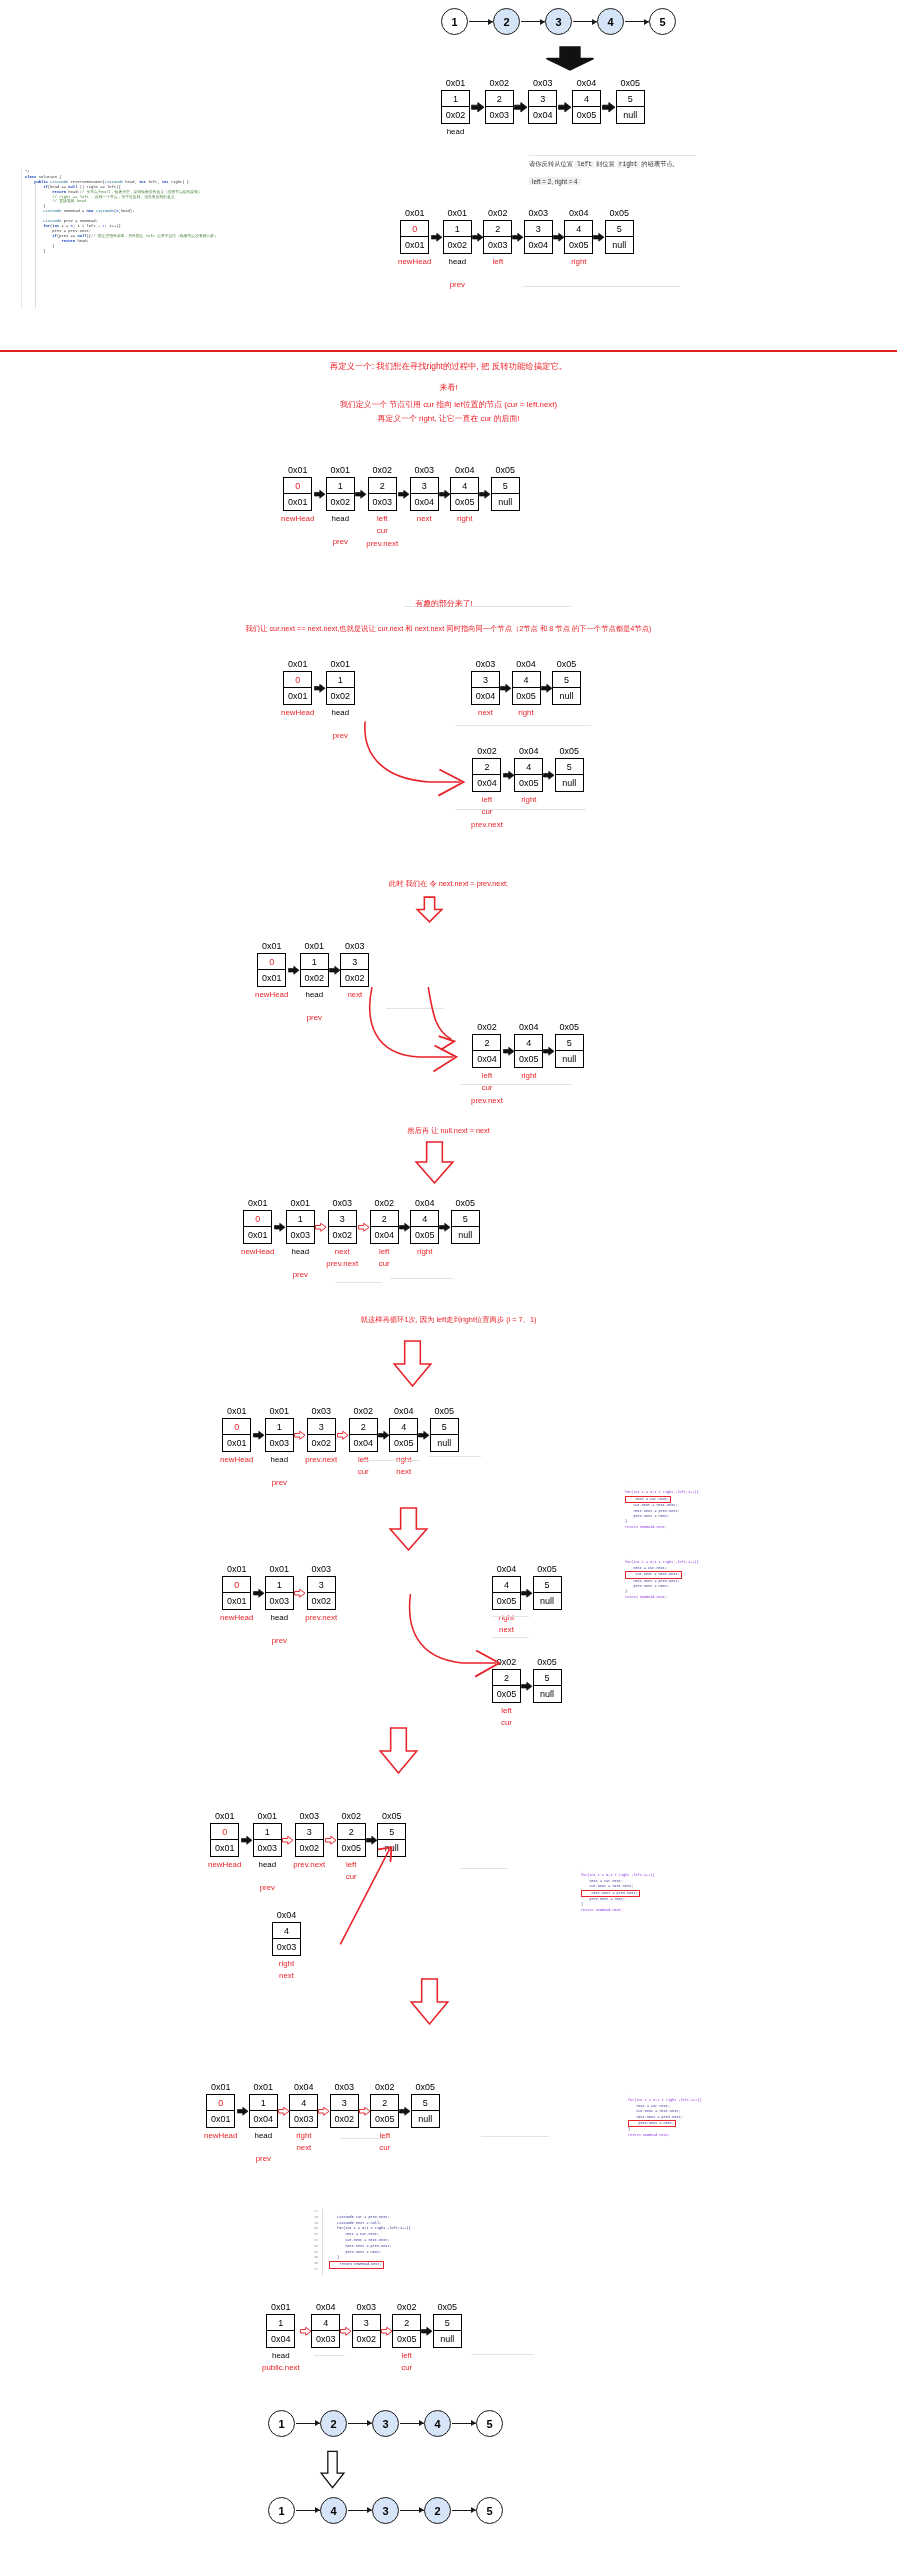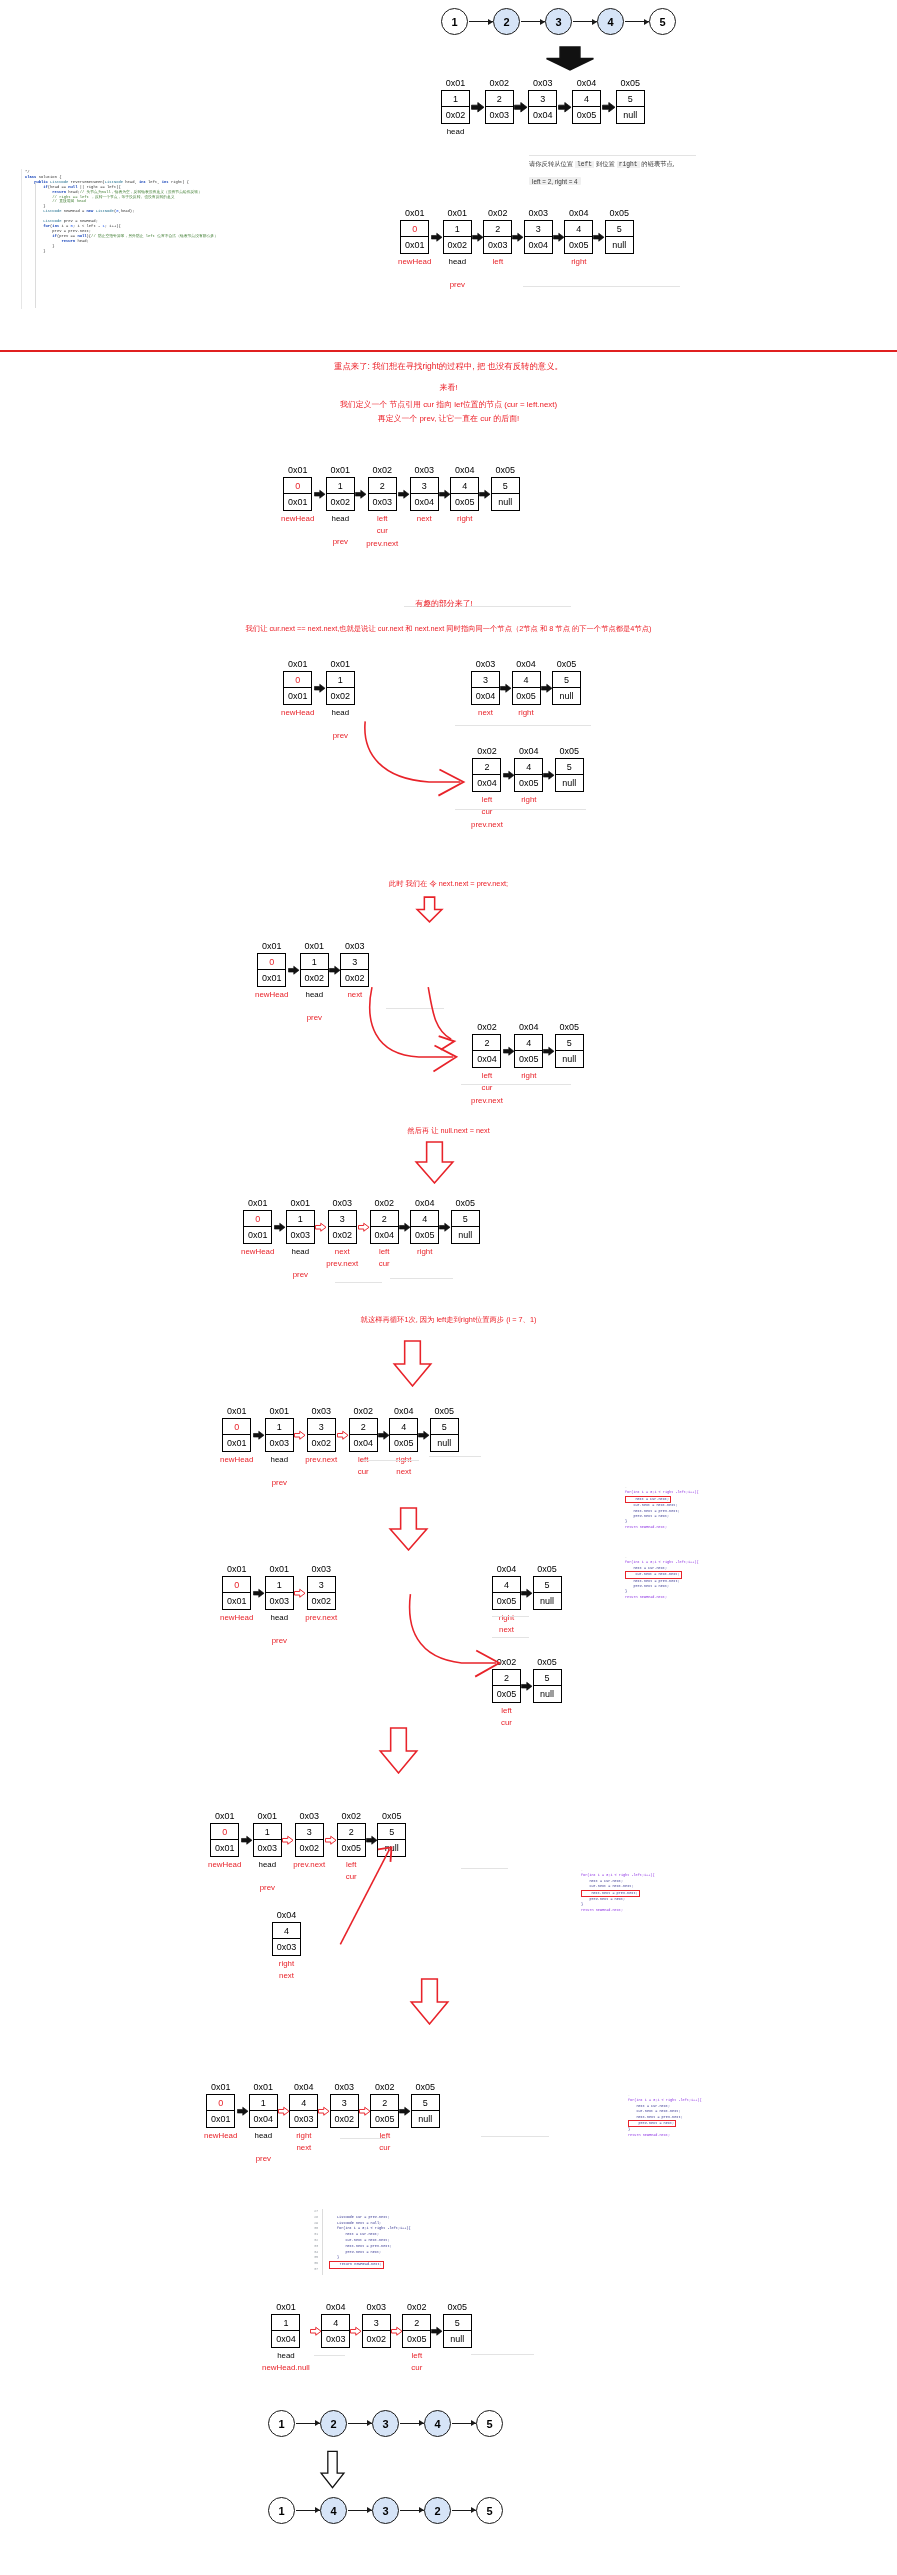--- a/index.html
+++ b/index.html
@@ -273,25 +273,25 @@
       <div class="cell">
         <div class="v1">5</div>
         <div class="v2">null</div>
       </div>
     </div>
   </div>
 <div class="thinline" style="left:523px; top:286px; width:157px;"></div>
 
 <div class="redrule" style="left:0px; top:350px; width:897px;"></div>
 
-<div class="abs rtext" style="left:0; top:361px; width:897px; font-size:8.4px;">重点来了: 我们想在寻找right的过程中, 把 也没有反转的意义。</div>
+<div class="abs rtext" style="left:0; top:361px; width:897px; font-size:8.4px;">再定义一个: 我们想在寻找right的过程中, 把 反转功能给搞定它。</div>
 <div class="abs rtext" style="left:0; top:382px; width:897px; font-size:7.9px;">来看!</div>
 <div class="abs rtext" style="left:0; top:399px; width:897px; font-size:7.9px;">我们定义一个 节点引用 cur 指向 lef位置的节点 (cur = left.next)</div>
 <div class="abs rtext" style="left:0; top:413px; width:897px; font-size:7.9px;">
-  <span>再定义一个 prev, 让它</span><span class="b">一直在 cur 的后面</span><span>!</span>
+  <span>再定义一个 right, 让它</span><span class="b">一直在 cur 的后面</span><span>!</span>
 </div>
 
 <div class="abs" style="left: 281px; top: 466px; display: flex; align-items: flex-start;" id="d3">
     <div style="display:flex;flex-direction:column;align-items:center">
       <div class="addr">0x01</div>
       <div class="cell">
         <div class="v1 red">0</div>
         <div class="v2">0x01</div>
       </div>
       <div class="lbl red" style="min-height:9px">newHead</div>
@@ -1035,21 +1035,21 @@
 <div class="codepanel" style="left:314px; top:2209px;" id="finalcode"><div style="display:flex"><div style="color:#9aa0a6;text-align:right;padding-right:4.2px;border-right:0.5px solid #dcdcdc"><div>27</div><div>28</div><div>29</div><div>30</div><div>31</div><div>32</div><div>33</div><div>34</div><div>35</div><div>36</div><div>37</div></div><div style="padding-left:5.2px"><div style="">&nbsp;</div><div style="">    ListNode cur = prev.next;</div><div style="">    ListNode next = null;</div><div style="">    for(int i = 0;i &lt; right -left;i++){</div><div style="">        next = cur.next;</div><div style="">        cur.next = next.next;</div><div style="">        next.next = prev.next;</div><div style="">        prev.next = next;</div><div style="">    }</div><div style="border:0.7px solid #e8232a;display:inline-block;padding:0 1.6px;">    return newHead.next;</div><div style="">&nbsp;</div></div></div></div>
 
 <div class="abs" style="left: 262px; top: 2303px; display: flex; align-items: flex-start;" id="d11">
     <div style="display:flex;flex-direction:column;align-items:center">
       <div class="addr">0x01</div>
       <div class="cell">
         <div class="v1">1</div>
         <div class="v2">0x04</div>
       </div>
       <div class="lbl blk" style="min-height:9px">head</div>
-      <div class="lbl red" style="min-height:9px">newHead.null</div>
+      <div class="lbl red" style="min-height:9px">public.next</div>
     </div>
     <div style="width:11.5px;display:flex;align-items:flex-start;justify-content:center;padding-top:23px">
       <svg width="13.6" height="10.5" viewBox="0 0 26 20">
         <path d="M1 6 L13 6 L13 1 L25 10 L13 19 L13 14 L1 14 Z" fill="none" stroke="#e8232a" stroke-width="2.2"></path>
       </svg>
     </div>
     <div style="display:flex;flex-direction:column;align-items:center">
       <div class="addr">0x04</div>
       <div class="cell">
         <div class="v1">4</div>

